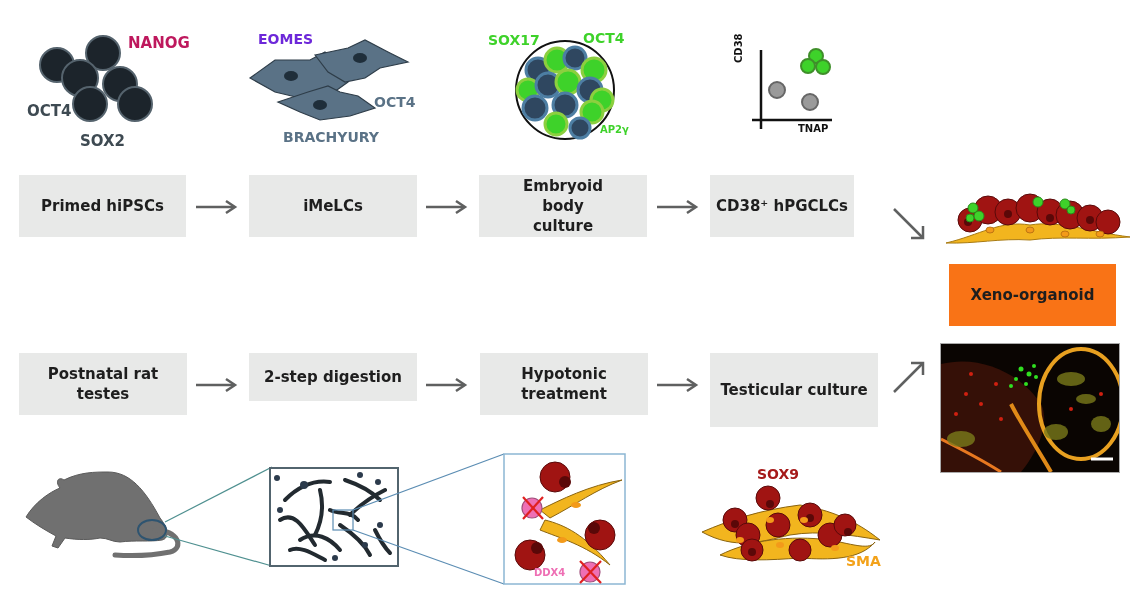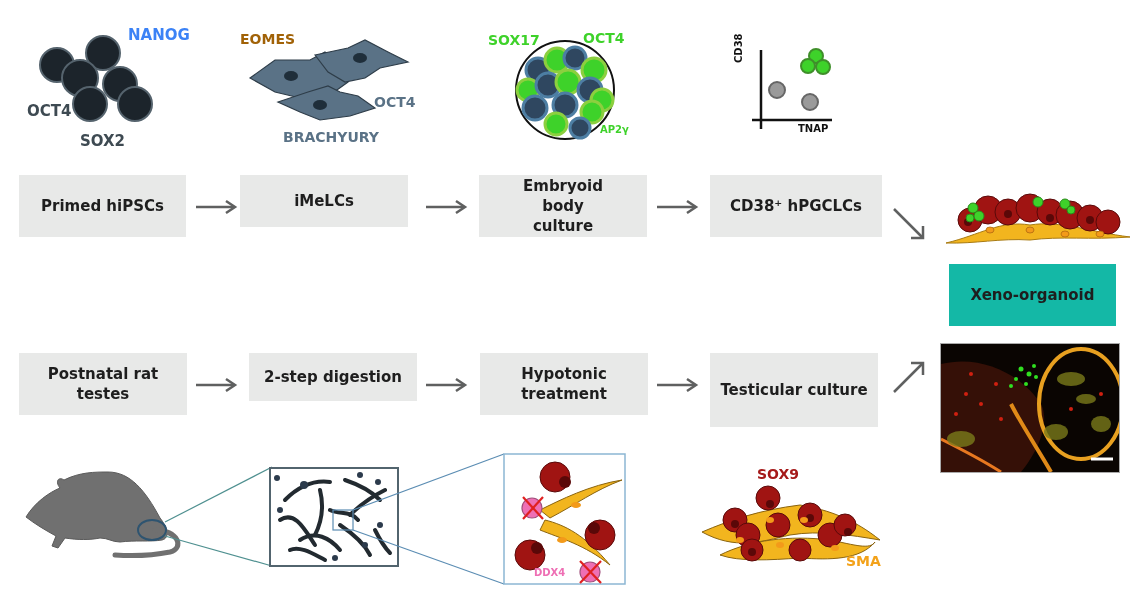--- a/index.html
+++ b/index.html
@@ -1,55 +1,55 @@
 <!DOCTYPE html>
 <html><head>
   <meta charset="utf-8">
   <style>
     html, body { margin: 0; padding: 0; background: #ffffff; }
     body { width: 1140px; height: 600px; position: relative; overflow: hidden;
            font-family: "DejaVu Sans", sans-serif; }
     .box { position: absolute; background: #e8e9e8; display: flex; align-items: center;
            justify-content: center; text-align: center; font-weight: bold; font-size: 15px;
            color: #1e1e1e; line-height: 20px; font-family: "DejaVu Sans", sans-serif; }
-    .box.dark { background: #14b8a6; }
+    .box.dark { background: #f97316; }
     .lbl { position: absolute; font-weight: bold; font-family: "DejaVu Sans", sans-serif;
            white-space: nowrap; }
     svg.abs { position: absolute; overflow: visible; }
   </style>
 </head>
 <body>
 
 <svg class="abs" style="left:0;top:0" width="230" height="160">
   <g fill="#1c242b" stroke="#55636d" stroke-width="2">
     <circle cx="57" cy="65" r="17"></circle>
     <circle cx="103" cy="53" r="17"></circle>
     <circle cx="80" cy="78" r="18"></circle>
     <circle cx="120" cy="84" r="17"></circle>
     <circle cx="90" cy="104" r="17"></circle>
     <circle cx="135" cy="104" r="17"></circle>
   </g>
 </svg>
-<span class="lbl" style="left:128px;top:26px;font-size:15px;color:#3b82f6">NANOG</span>
+<span class="lbl" style="left:128px;top:34px;font-size:15px;color:#be185d">NANOG</span>
 <span class="lbl" style="left:27px;top:102px;font-size:15px;color:#3e4a52">OCT4</span>
 <span class="lbl" style="left:80px;top:132px;font-size:15px;color:#3e4a52">SOX2</span>
 
 <svg class="abs" style="left:230px;top:0" width="220" height="160">
   <g fill="#5a7286" stroke="#2e3d49" stroke-width="1.2">
     <path d="M20,78 L45,60 L80,60 L95,52 L110,68 L118,82 L100,95 L70,98 L45,92 Z"></path>
     <path d="M85,55 L118,48 L135,40 L158,52 L178,62 L150,68 L135,78 L115,82 L98,72 Z"></path>
     <path d="M48,102 L78,92 L98,86 L110,92 L128,96 L145,108 L120,116 L90,120 L70,112 Z"></path>
   </g>
   <g fill="#1f2e3a">
     <ellipse cx="61" cy="76" rx="7" ry="5"></ellipse>
     <ellipse cx="130" cy="58" rx="7" ry="5"></ellipse>
     <ellipse cx="90" cy="105" rx="7" ry="5"></ellipse>
   </g>
 </svg>
-<span class="lbl" style="left:240px;top:31px;font-size:14px;color:#a16207">EOMES</span>
+<span class="lbl" style="left:258px;top:31px;font-size:14px;color:#6d28d9">EOMES</span>
 <span class="lbl" style="left:374px;top:94px;font-size:14px;color:#5a7286">OCT4</span>
 <span class="lbl" style="left:283px;top:129px;font-size:14px;color:#5a7286">BRACHYURY</span>
 
 <svg class="abs" style="left:470px;top:0" width="200" height="160">
   <circle cx="95" cy="90" r="49" fill="#ffffff" stroke="#111" stroke-width="2"></circle>
   <g stroke-width="3">
     <circle cx="68" cy="70" r="12" fill="#2f4760" stroke="#4d7ea3"></circle>
     <circle cx="87" cy="60" r="12" fill="#3ed22a" stroke="#8ccf3f"></circle>
     <circle cx="105" cy="58" r="11" fill="#2f4760" stroke="#4d7ea3"></circle>
     <circle cx="124" cy="70" r="12" fill="#3ed22a" stroke="#8ccf3f"></circle>
@@ -79,23 +79,23 @@
   </g>
   <g stroke="#666" stroke-width="2" fill="#9a9a9a">
     <circle cx="57" cy="60" r="8"></circle>
     <circle cx="90" cy="72" r="8"></circle>
   </g>
 </svg>
 <span class="lbl" style="left:733px;top:63px;font-size:10px;color:#111;transform:rotate(-90deg);transform-origin:left top;">CD38</span>
 <span class="lbl" style="left:798px;top:123px;font-size:10px;color:#111">TNAP</span>
 
 <div class="box" style="left:19px;top:175px;width:167px;height:62px">Primed hiPSCs</div>
-<div class="box" style="left:240px;top:175px;width:168px;height:52px">iMeLCs</div>
+<div class="box" style="left:249px;top:175px;width:168px;height:62px">iMeLCs</div>
 <div class="box" style="left:479px;top:175px;width:168px;height:62px;padding:0 36px;box-sizing:border-box">Embryoid body culture</div>
-<div class="box" style="left:710px;top:175px;width:172px;height:62px">CD38⁺ hPGCLCs</div>
+<div class="box" style="left:710px;top:175px;width:144px;height:62px">CD38⁺ hPGCLCs</div>
 
 <svg class="abs" style="left:196px;top:200px" width="44" height="14">
     <line x1="0" y1="7" x2="38" y2="7" stroke="#5f6060" stroke-width="2.5"></line>
     <polyline points="30,1 39,7 30,13" fill="none" stroke="#5f6060" stroke-width="2.5"></polyline>
   </svg>
 <svg class="abs" style="left:426px;top:200px" width="44" height="14">
     <line x1="0" y1="7" x2="38" y2="7" stroke="#5f6060" stroke-width="2.5"></line>
     <polyline points="30,1 39,7 30,13" fill="none" stroke="#5f6060" stroke-width="2.5"></polyline>
   </svg>
 <svg class="abs" style="left:657px;top:200px" width="44" height="14">

